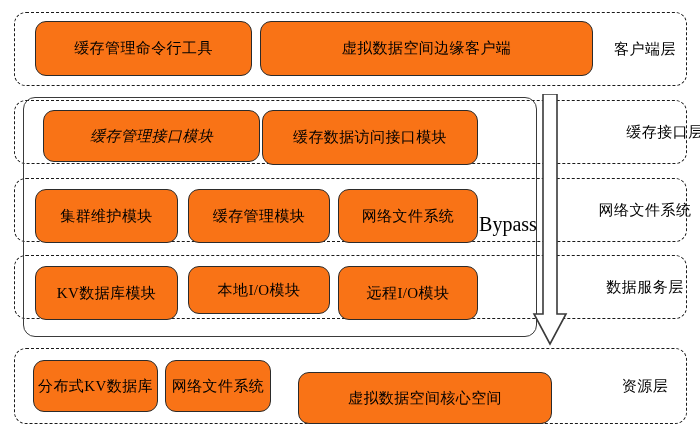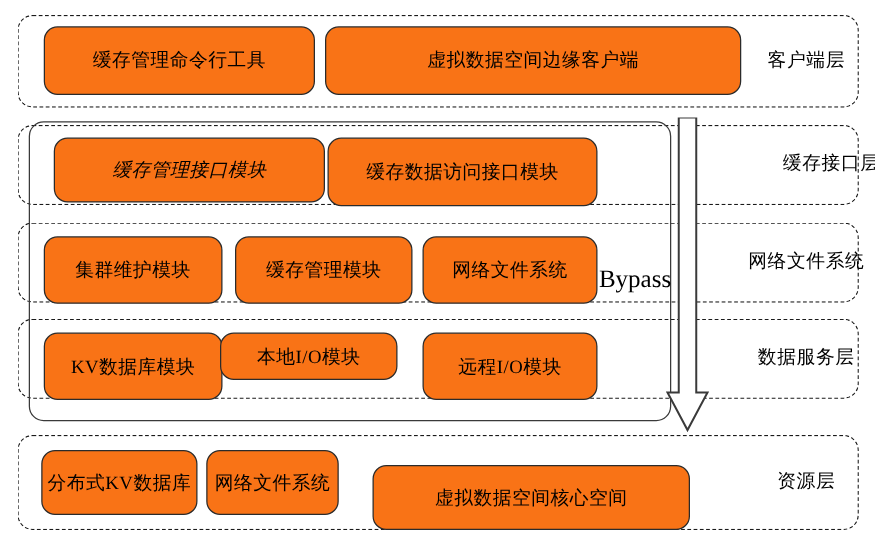--- a/index.html
+++ b/index.html
@@ -102,21 +102,21 @@
       <div class="module" style="left: 260px; top: 21px; width: 333px; height: 55px;">虚拟数据空间边缘客户端</div>
       <div class="layer-label" style="left: 645px; top: 132px; margin-left: 20px;">缓存接口层</div>
       <div class="module" style="left: 43px; top: 110px; width: 217px; height: 52px; font-style: italic;">缓存管理接口模块</div>
       <div class="module" style="left: 262px; top: 110px; width: 216px; height: 55px;">缓存数据访问接口模块</div>
       <div class="layer-label" style="left: 645px; top: 210px;">网络文件系统</div>
       <div class="module" style="left: 35px; top: 189px; width: 143px; height: 54px;">集群维护模块</div>
       <div class="module" style="left: 188px; top: 189px; width: 142px; height: 54px;">缓存管理模块</div>
       <div class="module" style="left: 338px; top: 189px; width: 140px; height: 54px;">网络文件系统</div>
       <div class="layer-label" style="left: 645px; top: 287px;">数据服务层</div>
       <div class="module" style="left: 35px; top: 266px; width: 143px; height: 54px;">KV数据库模块</div>
-      <div class="module" style="left: 176px; top: 266px; width: 142px; height: 38px;">本地I/O模块</div>
+      <div class="module" style="left: 188px; top: 266px; width: 142px; height: 48px;">本地I/O模块</div>
       <div class="module" style="left: 338px; top: 266px; width: 140px; height: 54px;">远程I/O模块</div>
       <div class="layer-label" style="left: 645px; top: 386px;">资源层</div>
       <div class="module" style="left: 33px; top: 360px; width: 125px; height: 52px;">分布式KV数据库</div>
       <div class="module" style="left: 165px; top: 360px; width: 106px; height: 52px;">网络文件系统</div>
       <div class="module" style="left: 298px; top: 372px; width: 254px; height: 52px; text-align: center;">虚拟数据空间核心空间</div>
     </div>
 
 </div>
 
 </body></html>

